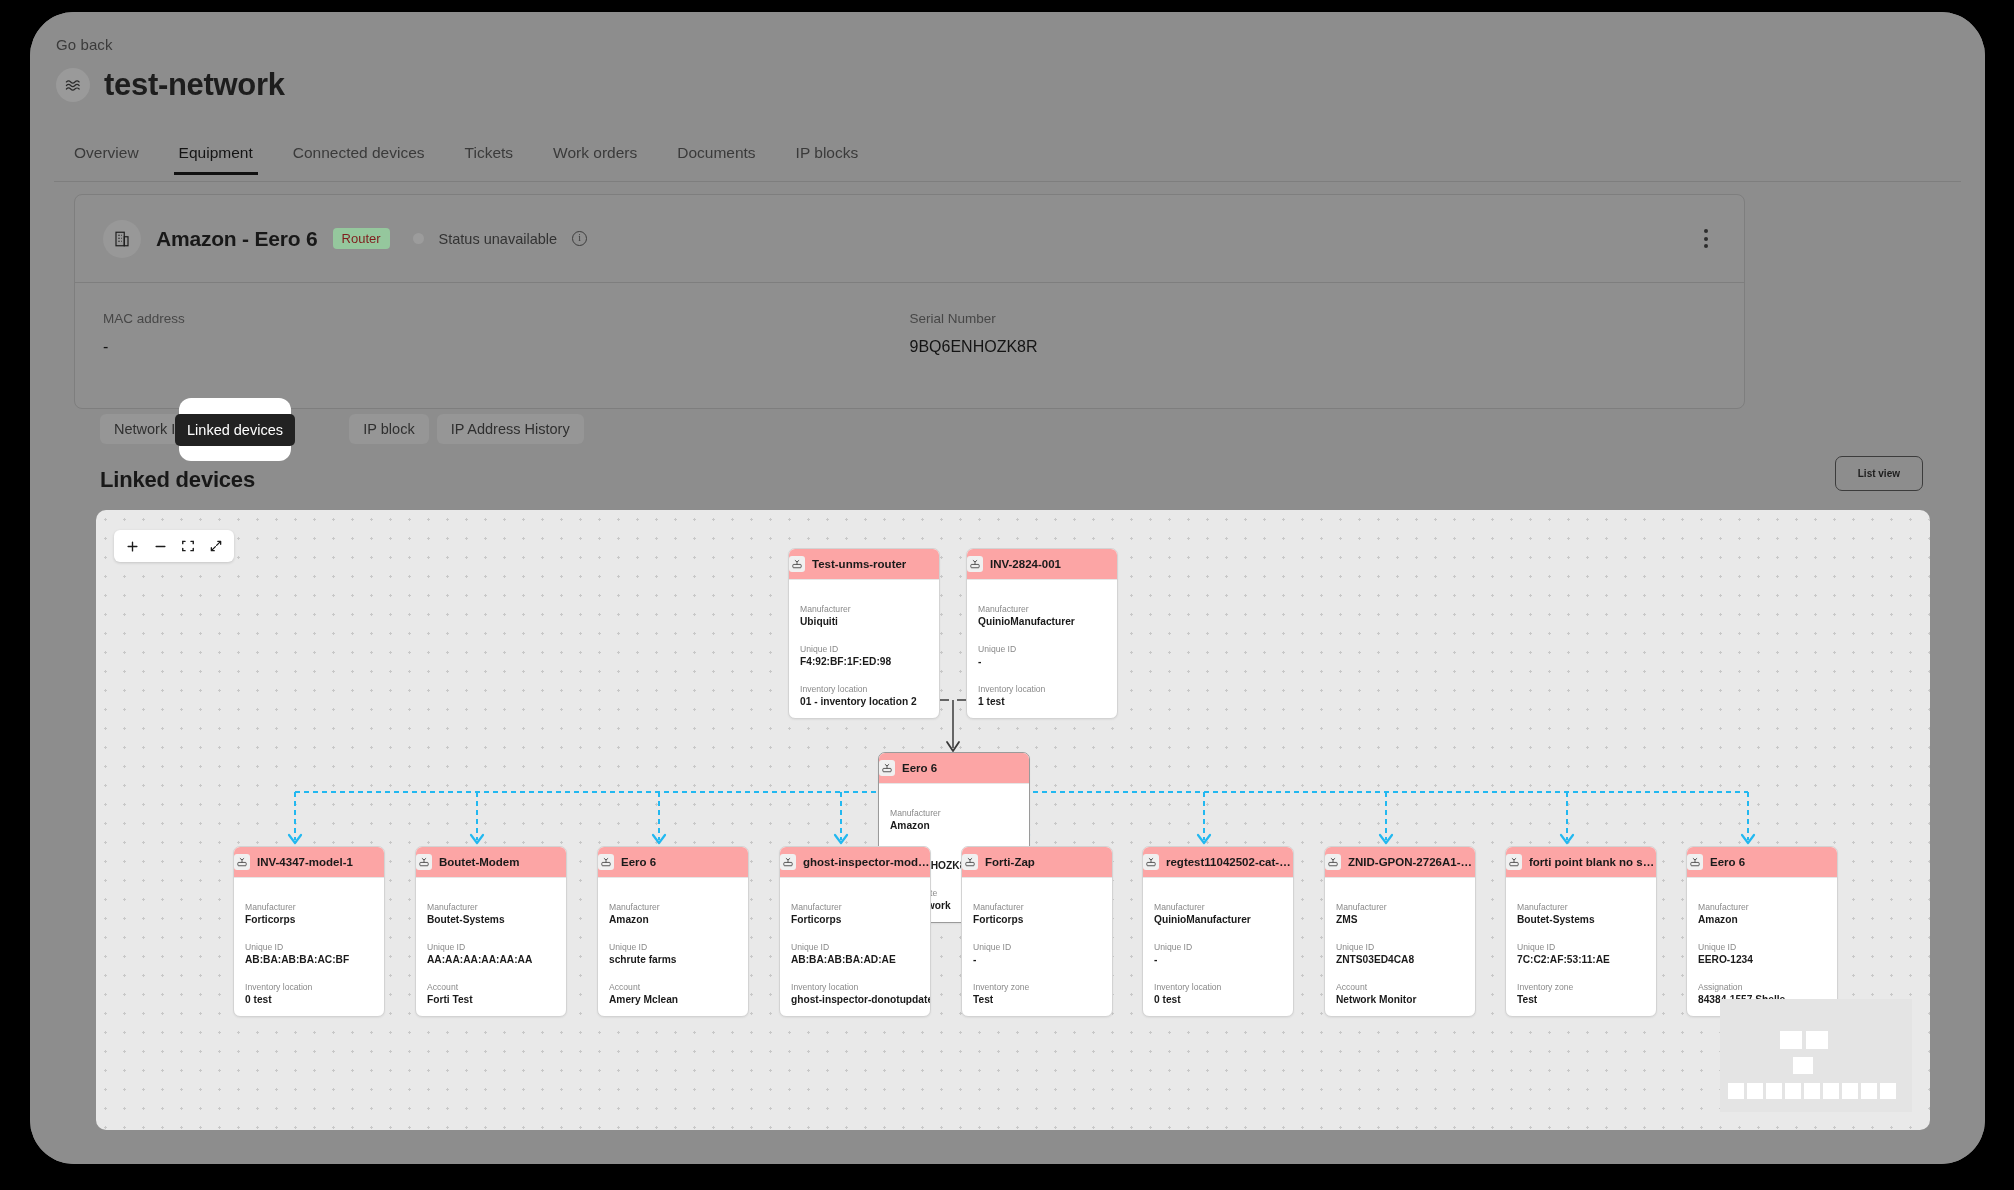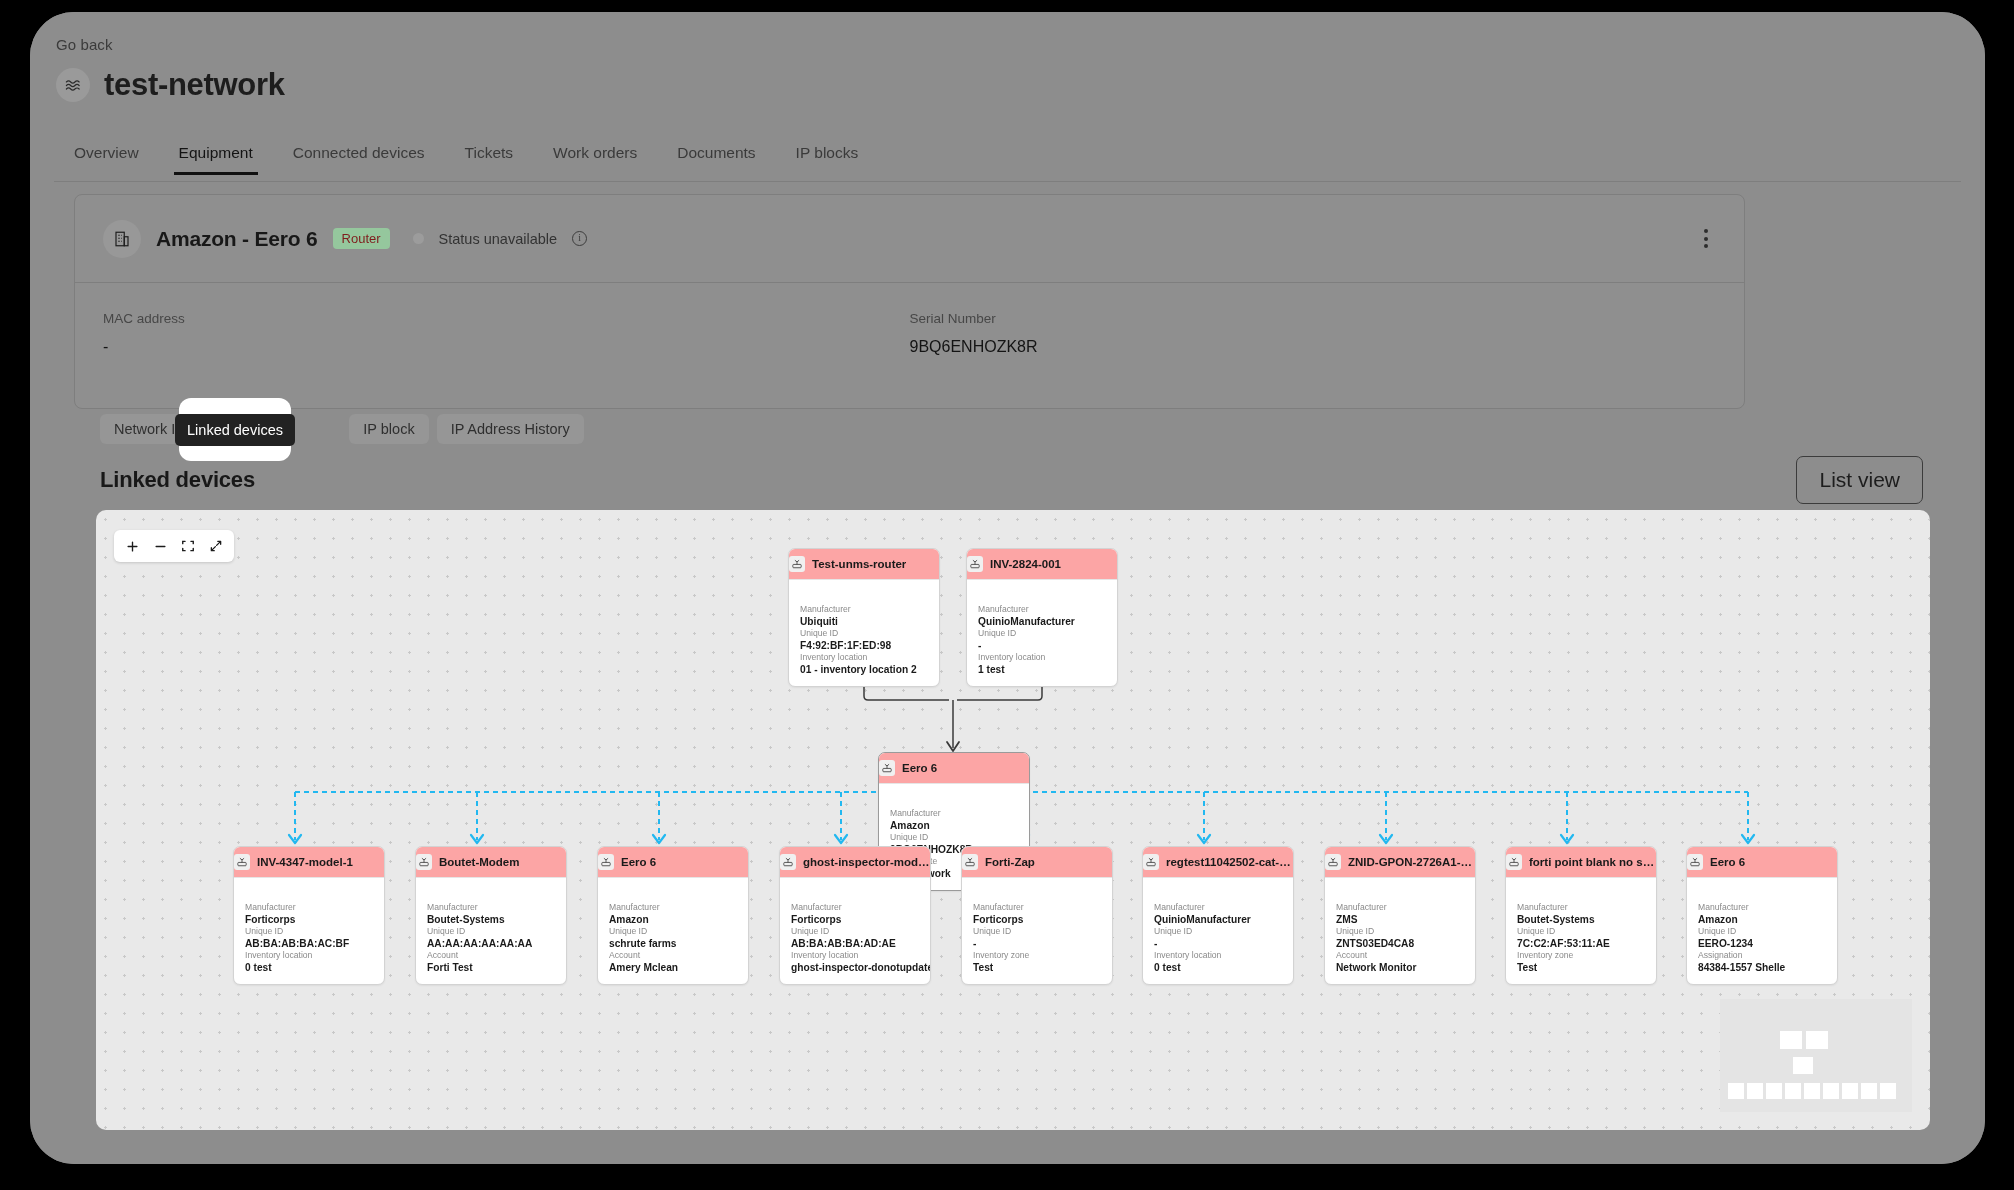--- a/index.html
+++ b/index.html
@@ -163,21 +163,21 @@
   .section-title {
     position: absolute; left: 70px; top: 455px;
     font-size: 22px; font-weight: 700; color: #181818;
     letter-spacing: -.2px;
   }
   .listview-btn {
     position: absolute; right: 62px; top: 444px;
     border: 1.4px solid #3c3c3c;
     border-radius: 7px;
     padding: 11px 22px;
-    font-size: 21px; font-weight: 400; color: #1d1d1d;
+    font-size: 10px; font-weight: 700; color: #1d1d1d;
     background: transparent;
   }
 
   
   .canvas {
     position: absolute;
     left: 66px; top: 498px;
     width: 1834px; height: 620px;
     background: #e9e9e9;
     border-radius: 10px;
@@ -225,21 +225,21 @@
     width: 16px; height: 16px;
     background: #f0f0f0; border-radius: 3px;
     display: flex; align-items: center; justify-content: center;
     flex: 0 0 auto;
   }
   .node-title {
     font-size: 11.5px; font-weight: 700; color: #1a1a1a;
     white-space: nowrap; overflow: hidden; text-overflow: ellipsis;
   }
   .node-body { padding: 8px 11px 11px 11px; }
-  .nf-label { font-size: 8.6px; color: #8a8a8a; margin-top: 1px; }
+  .nf-label { font-size: 8.6px; color: #8a8a8a; margin-top: 17px; }
   .nf-label:first-child { margin-top: 16px; }
   .nf-value { font-size: 10.2px; font-weight: 700; color: #1a1a1a; margin-top: 2px; white-space: nowrap; }
 
   
   svg.edges { position: absolute; inset: 0; width: 100%; height: 100%; z-index: 5; }
 
   
   .minimap {
     position: absolute;
     right: 18px; bottom: 18px;

